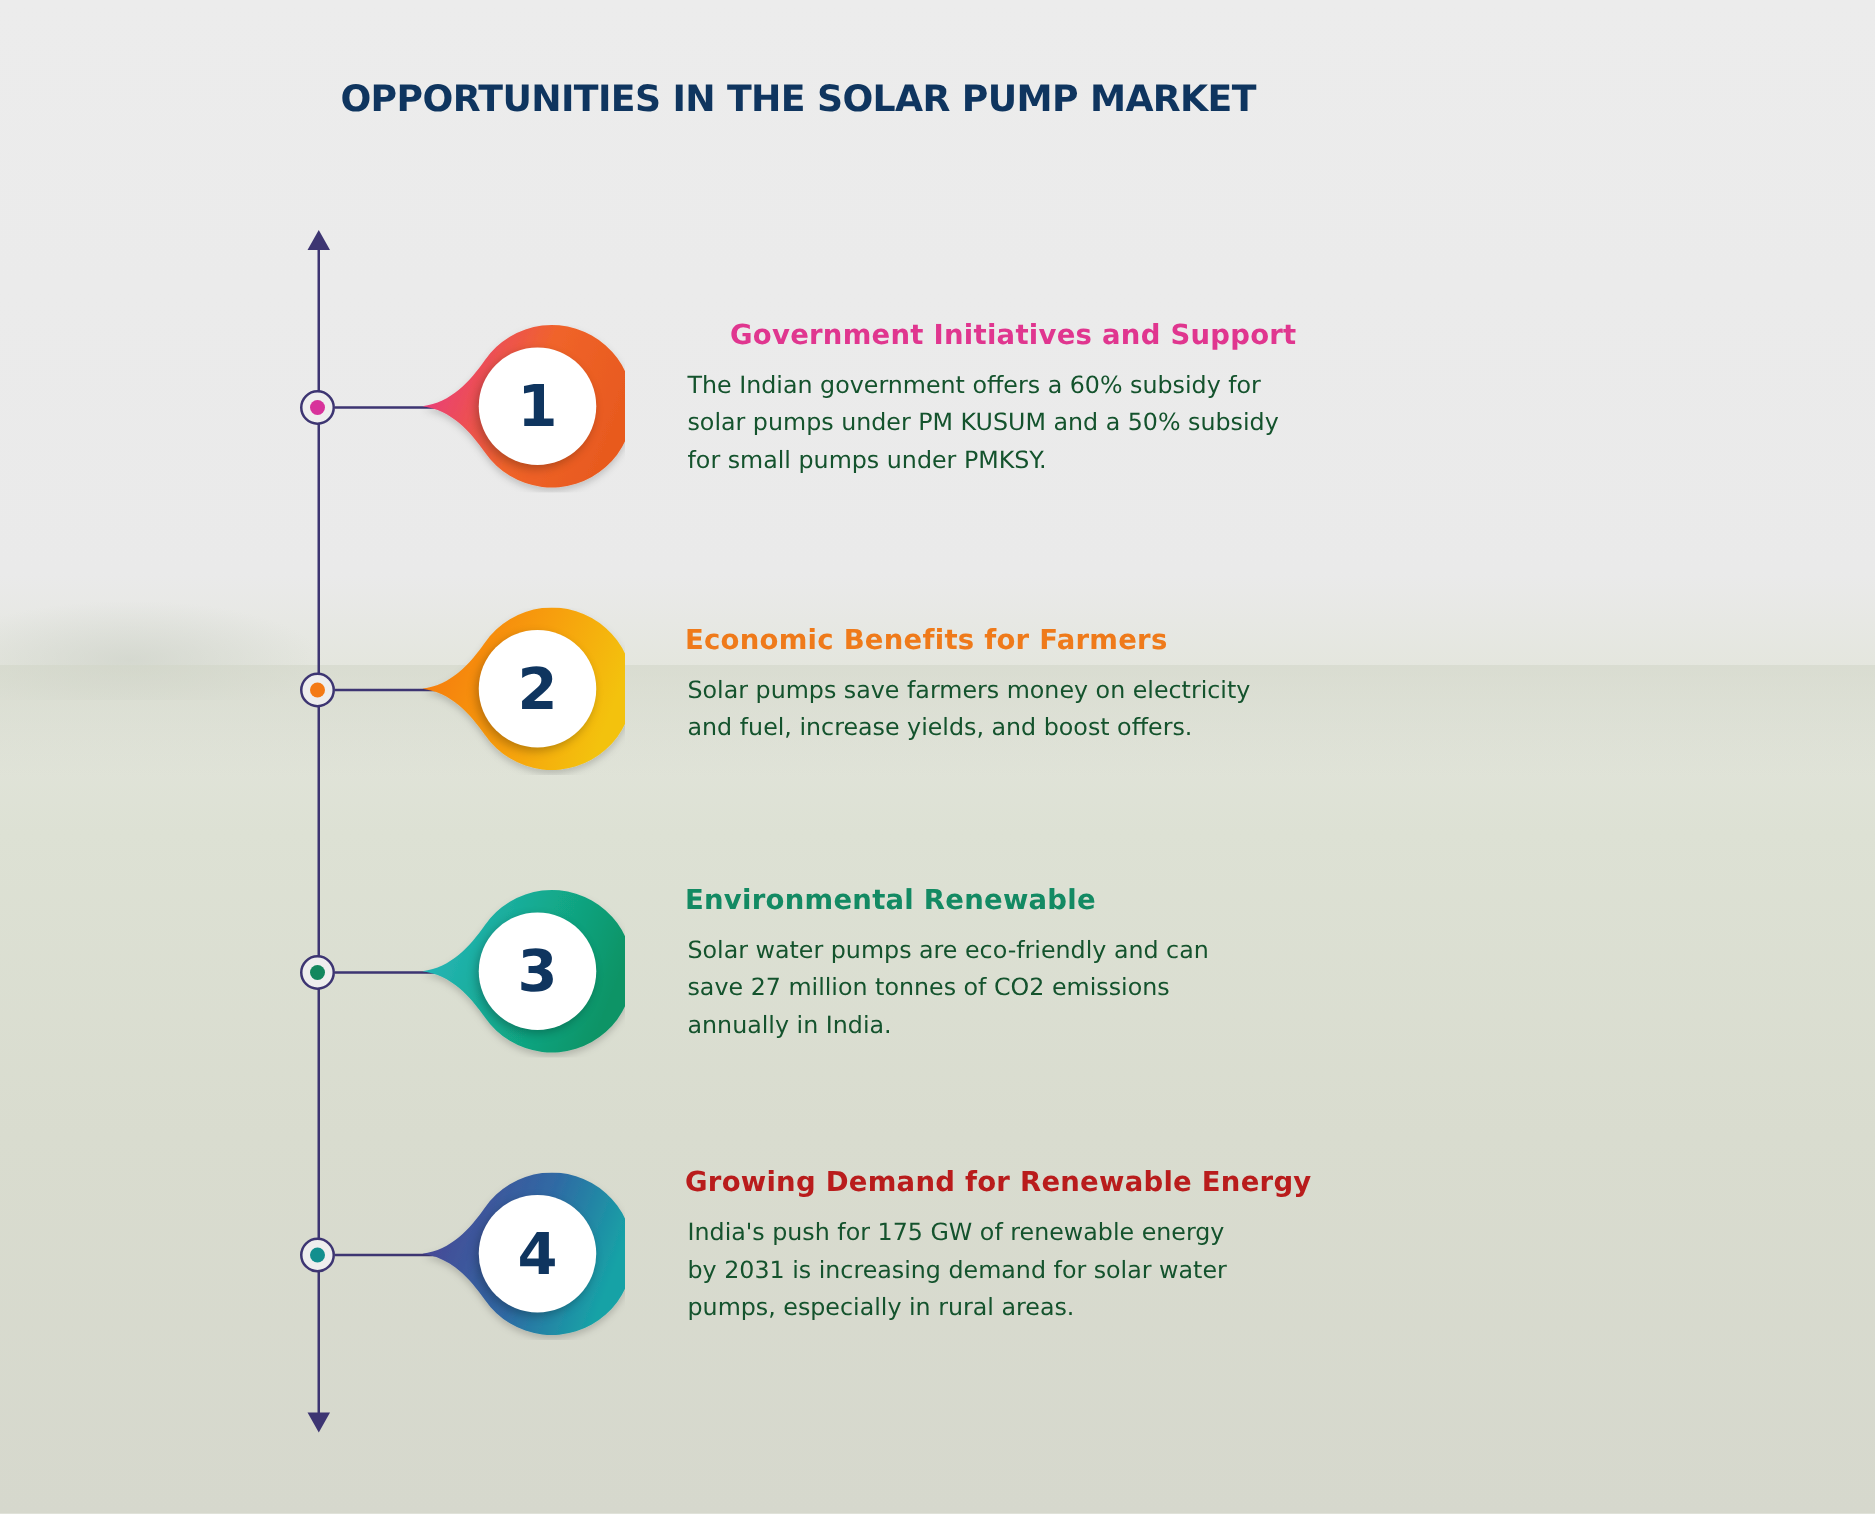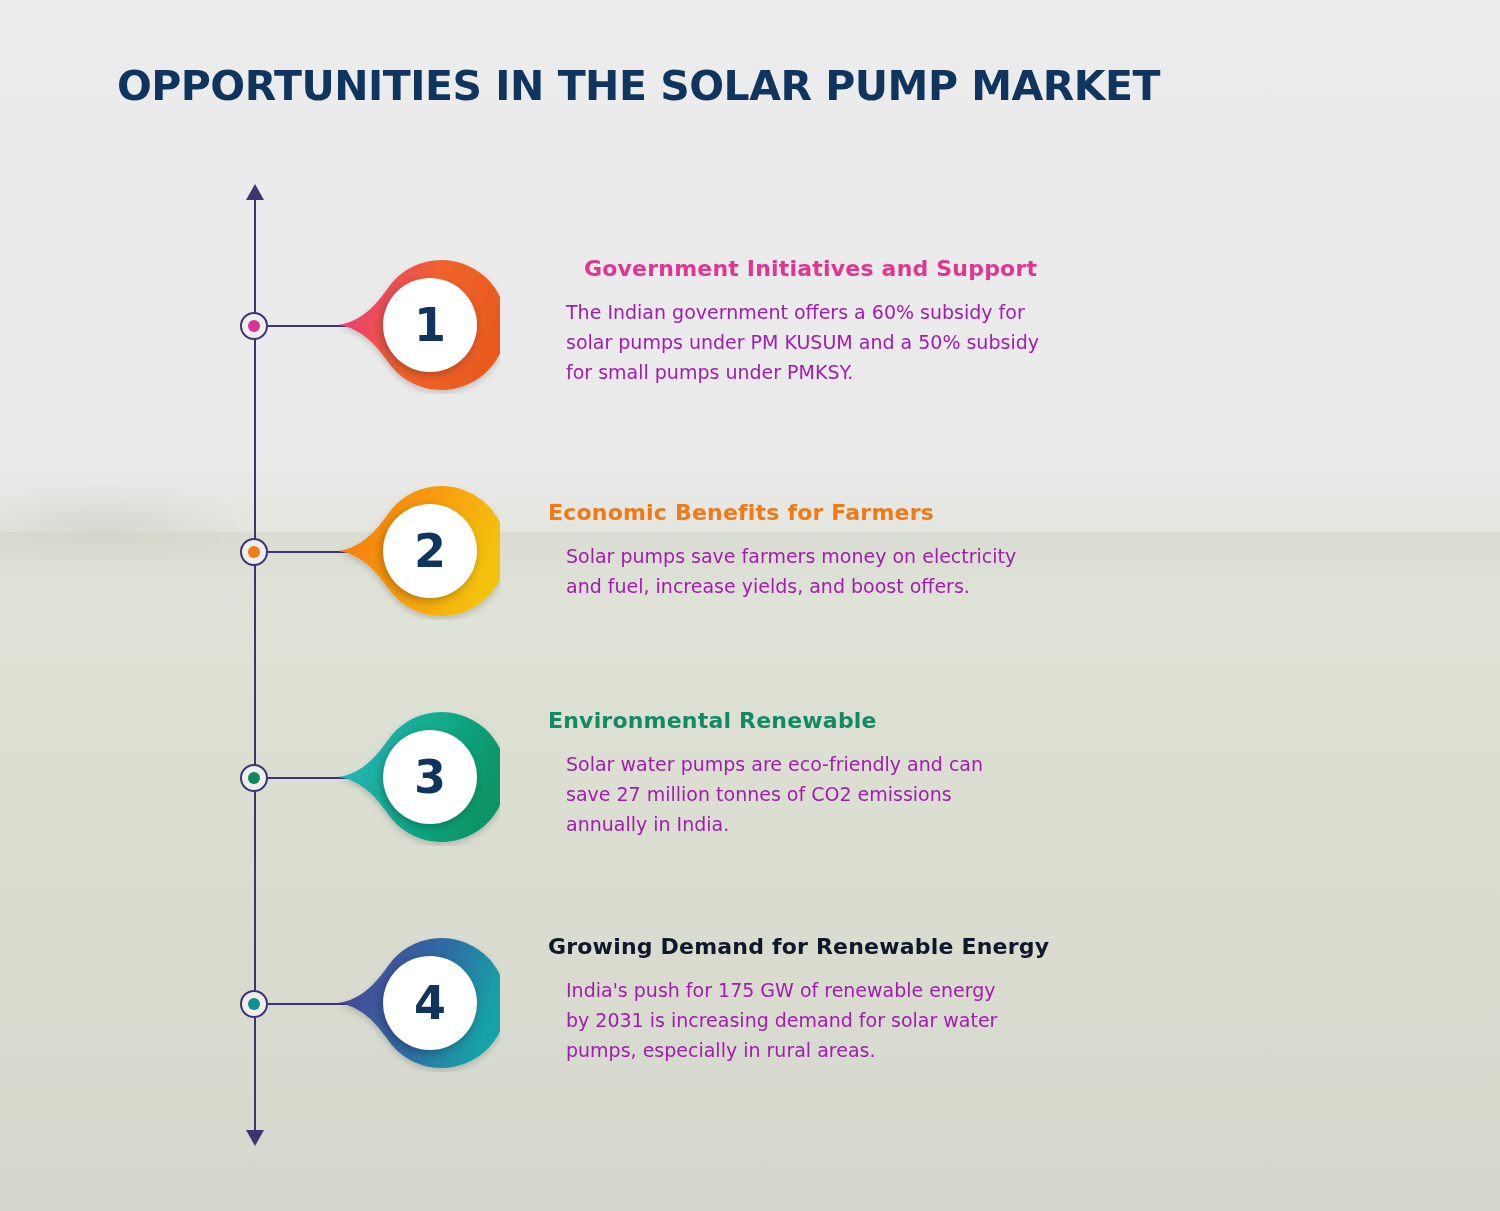--- a/index.html
+++ b/index.html
@@ -13,21 +13,21 @@
     position: absolute; left: 0; top: 480px; width: 260px; height: 80px;
     background: radial-gradient(ellipse at 40% 60%, rgba(200,205,195,0.55), rgba(200,205,195,0) 70%);
   }
   .bg-horizon {
     position: absolute; left: 0; top: 532px; width: 1500px; height: 90px;
     background: linear-gradient(180deg, rgba(210,214,200,0.6), rgba(218,222,206,0.0));
   }
   .title {
     position: absolute; left: 0; top: 62px; width: 1277px; text-align: center;
     font-family: "DejaVu Sans", sans-serif; font-weight: bold;
-    font-size: 41px; letter-spacing: -0.5px; color: #0f355f;
+    font-size: 29px; letter-spacing: -0.5px; color: #0f355f;
   }
   .timeline-line {
     position: absolute; left: 254px; top: 195px; width: 2px; height: 940px;
     background: #3d3572;
   }
   .arrow-up {
     position: absolute; left: 246px; top: 184px; width: 0; height: 0;
     border-left: 9px solid transparent; border-right: 9px solid transparent;
     border-bottom: 16px solid #3d3572;
   }
@@ -54,22 +54,22 @@
     background: #ffffff; box-shadow: -2px 3px 8px rgba(0,0,0,0.25);
     display: flex; align-items: center; justify-content: center;
     font-family: "DejaVu Sans", sans-serif; font-weight: bold; font-size: 46px; color: #0f355f;
   }
   .text-block { position: absolute; left: 548px; width: 520px; }
   .heading {
     font-family: "DejaVu Sans", sans-serif; font-weight: bold; font-size: 22px;
     margin: 0 0 12px 0; letter-spacing: 0.2px; white-space: nowrap;
   }
   .body-text {
-    font-family: "DejaVu Sans", sans-serif; font-size: 19px; line-height: 30px; color: #a21caf;
-    margin: 16px; padding-left: 2px;
+    font-family: "DejaVu Sans", sans-serif; font-size: 19px; line-height: 30px; color: #14532d;
+    margin: 0; padding-left: 2px;
   }
 </style>
 </head>
 <body>
 
 <div class="bg-haze"></div>
 <div class="bg-horizon"></div>
 
 <div class="title">OPPORTUNITIES IN THE SOLAR PUMP MARKET</div>
 
@@ -184,20 +184,20 @@
           </linearGradient>
           <filter id="s3" x="-20%" y="-20%" width="140%" height="140%">
             <feDropShadow dx="0" dy="3" stdDeviation="3" flood-opacity="0.18"></feDropShadow>
           </filter>
         </defs>
         <path filter="url(#s3)" fill="url(#g3)" d="M2 65 C 25 62, 40 45, 52 28 A 65 65 0 1 1 52 102 C 40 85, 25 68, 2 65 Z"></path>
       </svg>
     <div class="pin-inner">4</div>
   </div>
   <div class="text-block" style="top:30px;">
-    <div class="heading" style="color: #0f172a;">Growing Demand for Renewable Energy</div>
+    <div class="heading" style="color: #b91c1c;">Growing Demand for Renewable Energy</div>
     <p class="body-text">
       <span>India's push for 175 GW of renewable energy</span><br>
       <span>by 2031 is increasing demand for solar water</span><br>
       <span>pumps, especially in rural areas.</span>
     </p>
   </div>
 </div>
 
 </body></html>

